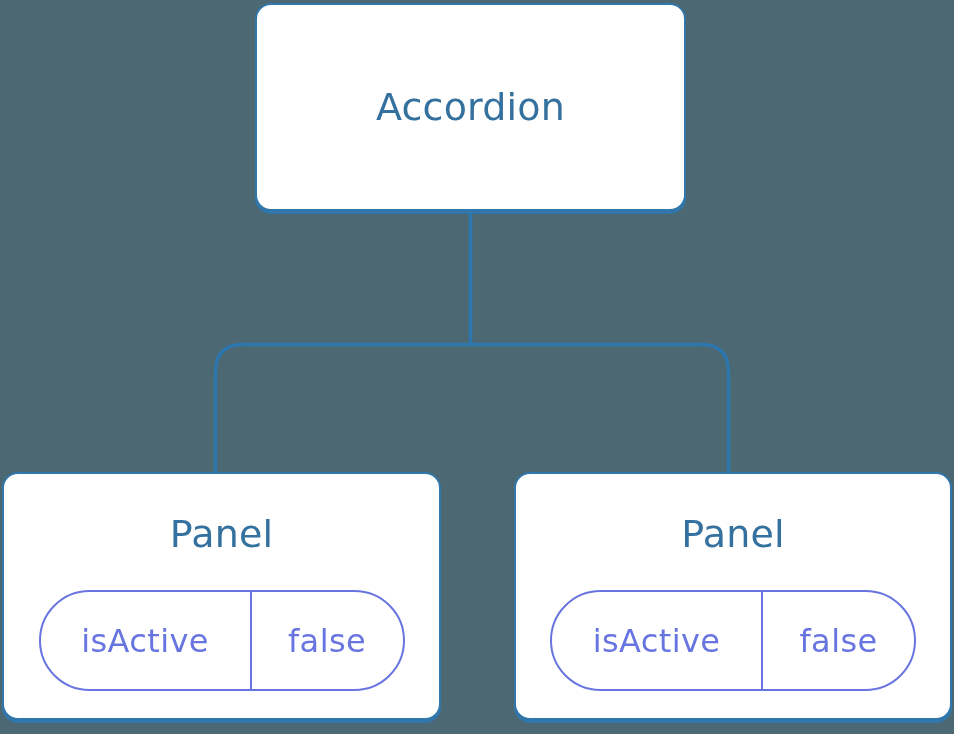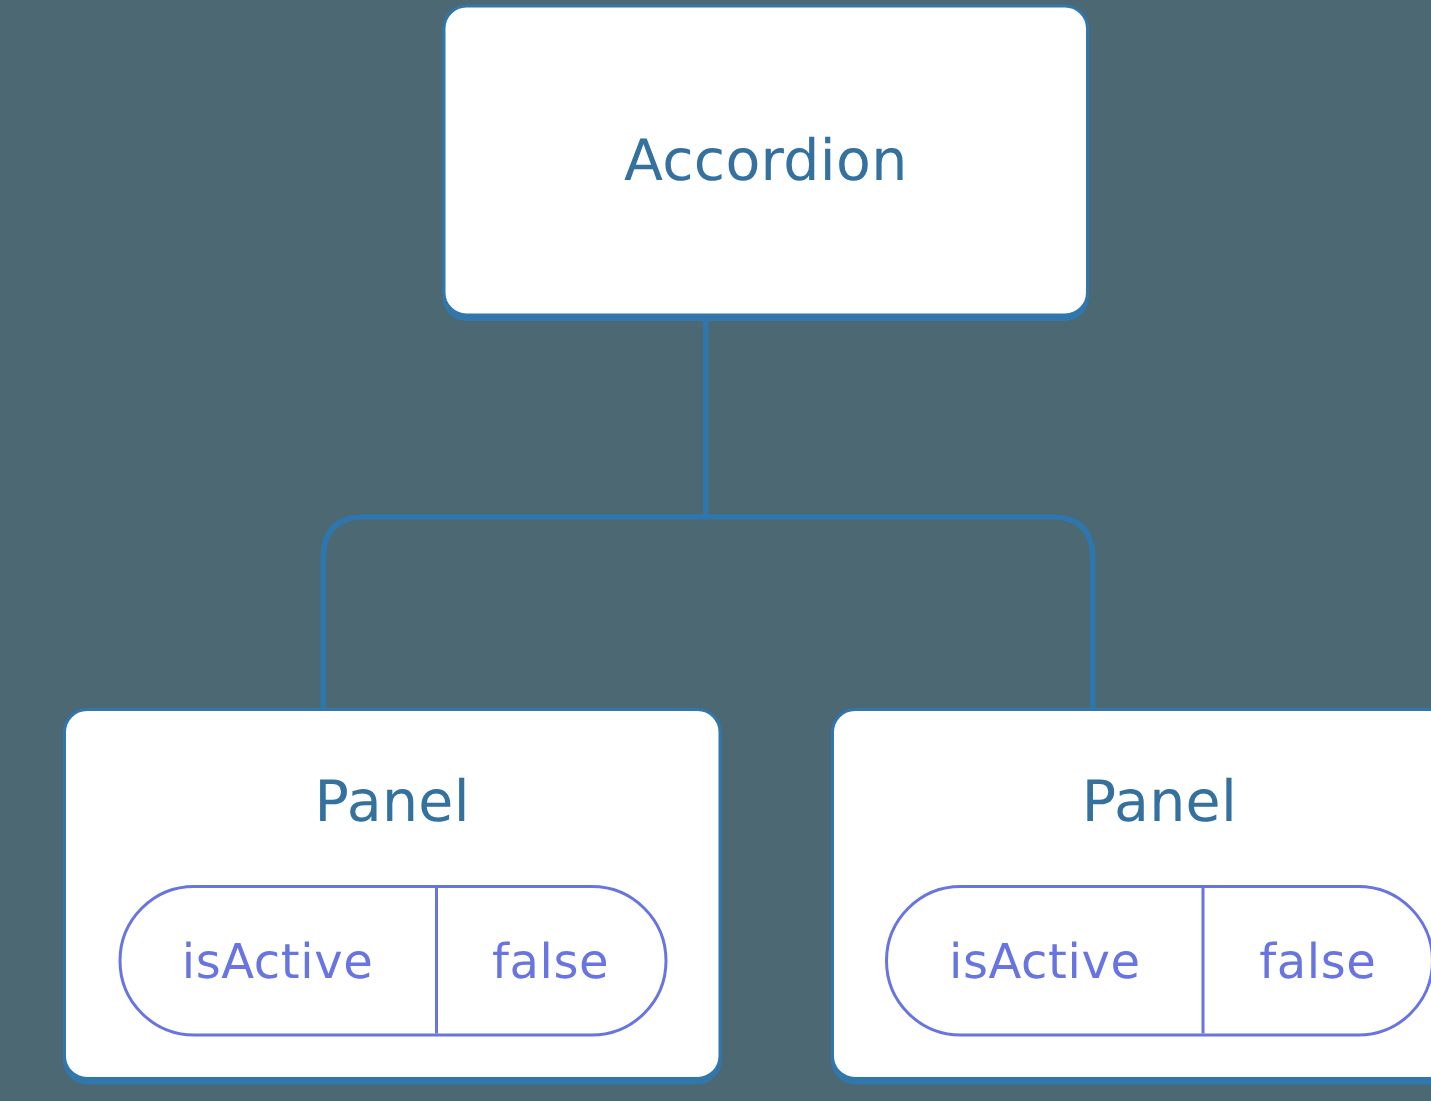--- a/index.html
+++ b/index.html
@@ -28,21 +28,20 @@
     stroke: var(--connector, #2E77AE);
     stroke-width: 3.5;
   }
   .node {
     position: absolute;
     box-sizing: border-box;
     background: var(--box-fill, #FFFFFF);
     border: 2px solid var(--box-border, #3177AB);
     border-radius: 16px;
     box-shadow: 0 3px 0 var(--box-border, #3177AB);
-    margin-left: 40px;
   }
   .node-root {
     left: 255px;
     top: 3px;
     width: 431px;
     height: 208px;
     display: flex;
     align-items: center;
     justify-content: center;
   }

